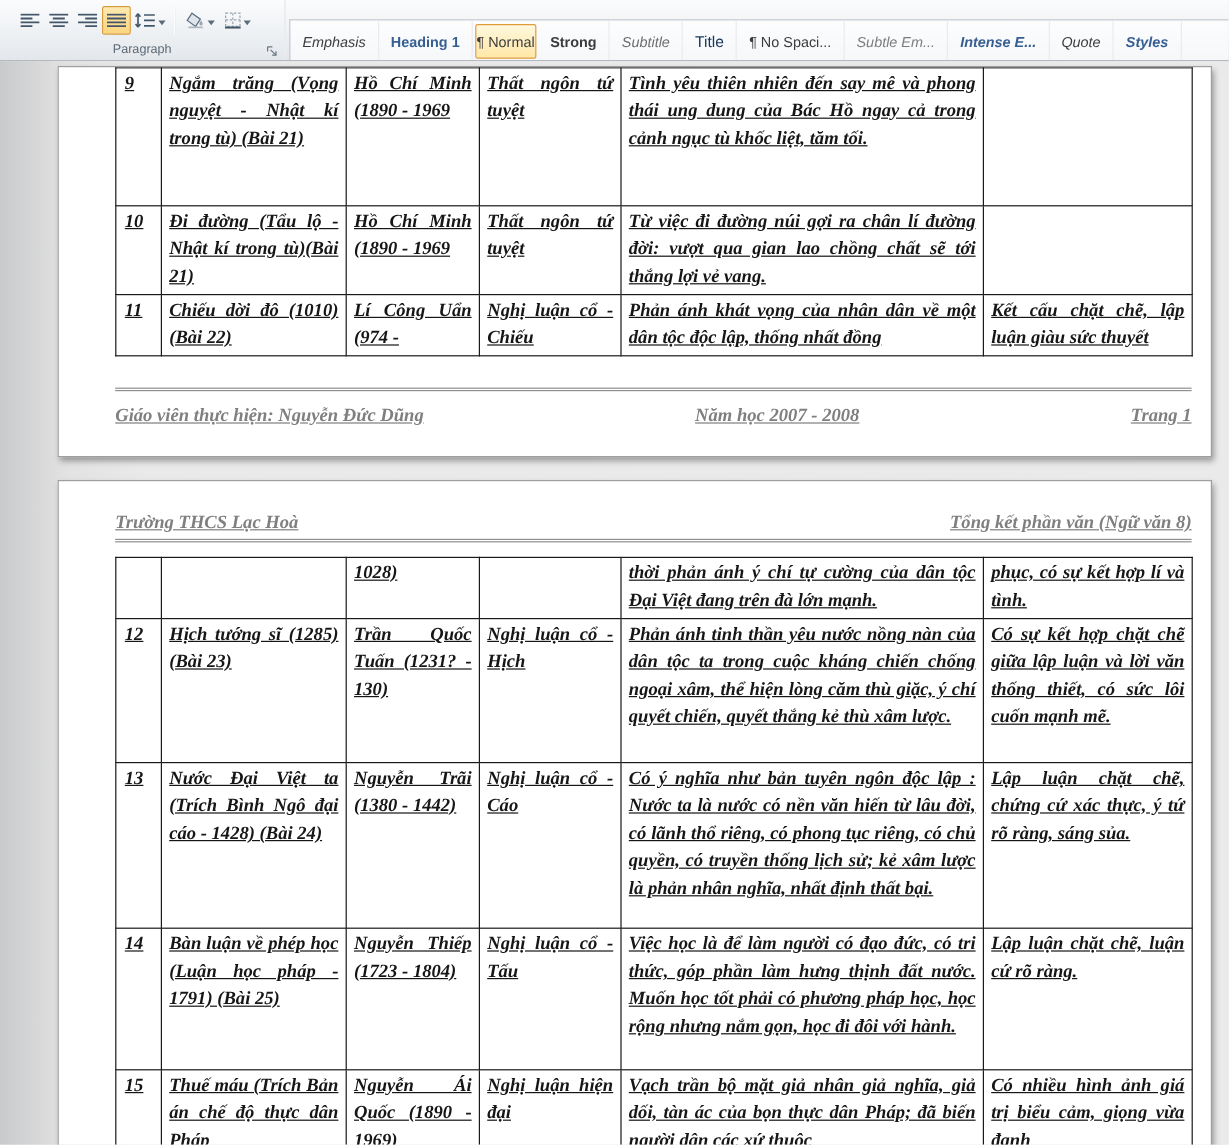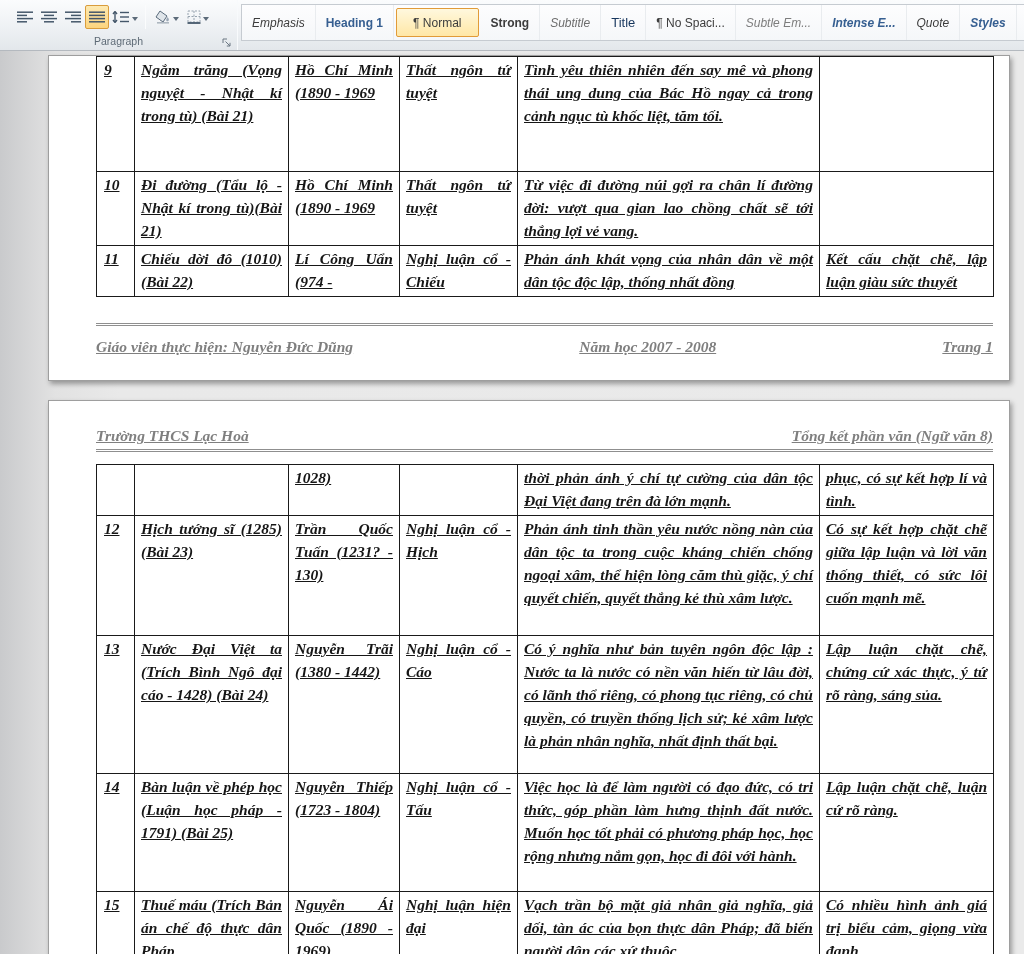--- a/index.html
+++ b/index.html
@@ -20,27 +20,27 @@
   .rbtn svg { display:block; }
   .dd { width:0; height:0; border:3px solid transparent; border-top:4px solid #5c6b79;
         margin-left:2px; margin-top:7px; }
   .vsep { width:1px; height:24px; background:#c7ccd2; border-right:1px solid #fbfcfd; margin:0 5px; }
   .gsep { width:1px; background:#c3c8cd; border-right:1px solid #f8fafc; height:100%; }
   .glabel { position:absolute; bottom:1px; left:0; right:0; height:14px; text-align:center;
             font-size:10.5px; color:#5e6a76; }
   .launcher { position:absolute; right:4px; bottom:2px; width:12px; height:12px; background:none;
               border:none; padding:0; cursor:default; }
   .g-styles { flex:1 1 auto; overflow:hidden; }
-  .gallery { margin:4px 0 0 3px; height:37px; background:linear-gradient(#fdfdfe,#f5f7f9);
+  .gallery { margin:16px 0 0 3px; height:37px; background:linear-gradient(#fdfdfe,#f5f7f9);
              border:1px solid #c6cbd1; border-right:none; display:flex; align-items:center;
              overflow:hidden; }
   .style-item { height:100%; display:flex; align-items:center; padding:0 10px; font-size:12px;
                 color:#3c3c3c; white-space:nowrap; border-right:1px solid #e9ecef; cursor:default; }
   .style-item.sel { height:29px; border:1px solid #e19b38; border-radius:2px;
-                    background:linear-gradient(#fff8de,#ffe7a6); margin:0 2px; padding:0 16px; }
+                    background:linear-gradient(#fff8de,#ffe7a6); margin:0 2px; padding:0 0; }
   .s0 span, .s9 span { font-style:italic; }
   .s1 span { color:#365f91; font-weight:bold; }
   .s3 span { font-weight:bold; }
   .s4 span { font-style:italic; color:#6d6d6d; }
   .s5 span { color:#17365d; font-size:13px; }
   .s7 span { font-style:italic; color:#7d7d7d; }
   .s8 span, .s10 span { font-style:italic; font-weight:bold; color:#365f91; }
   .styles-glabel span { position:relative; left:165px; }
 
   

